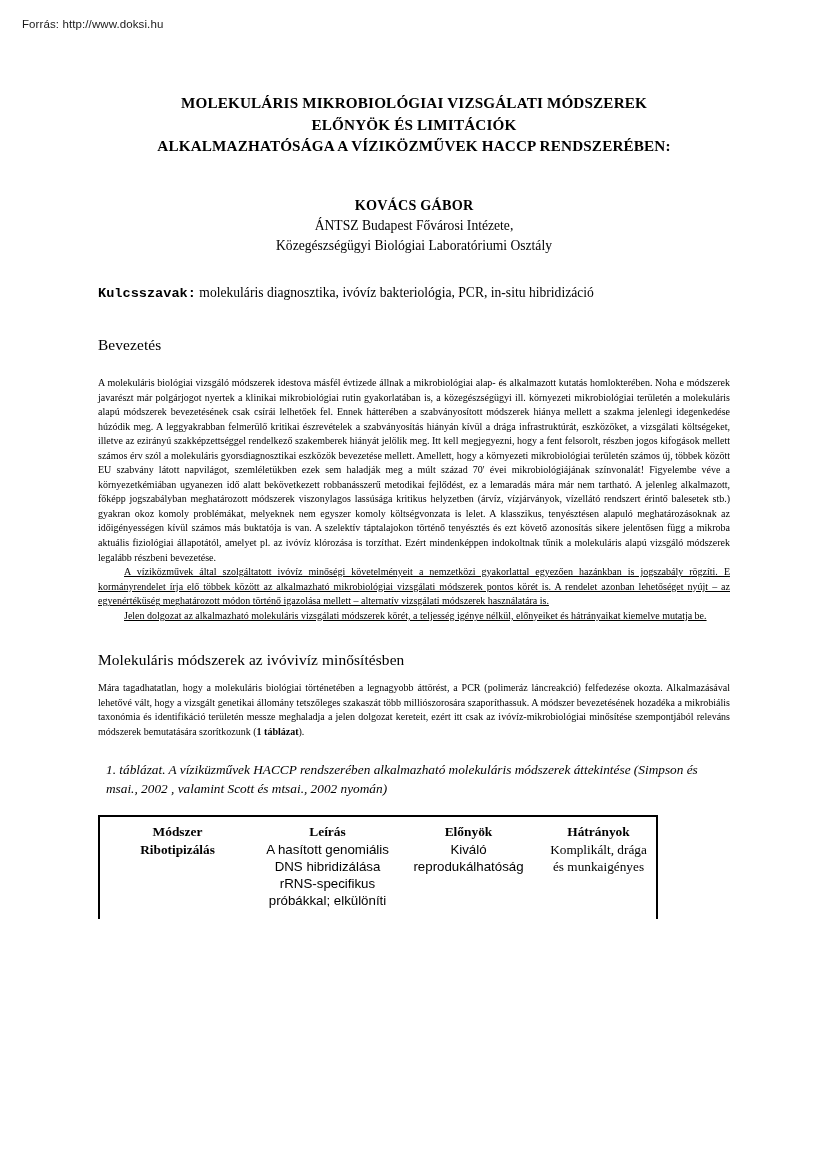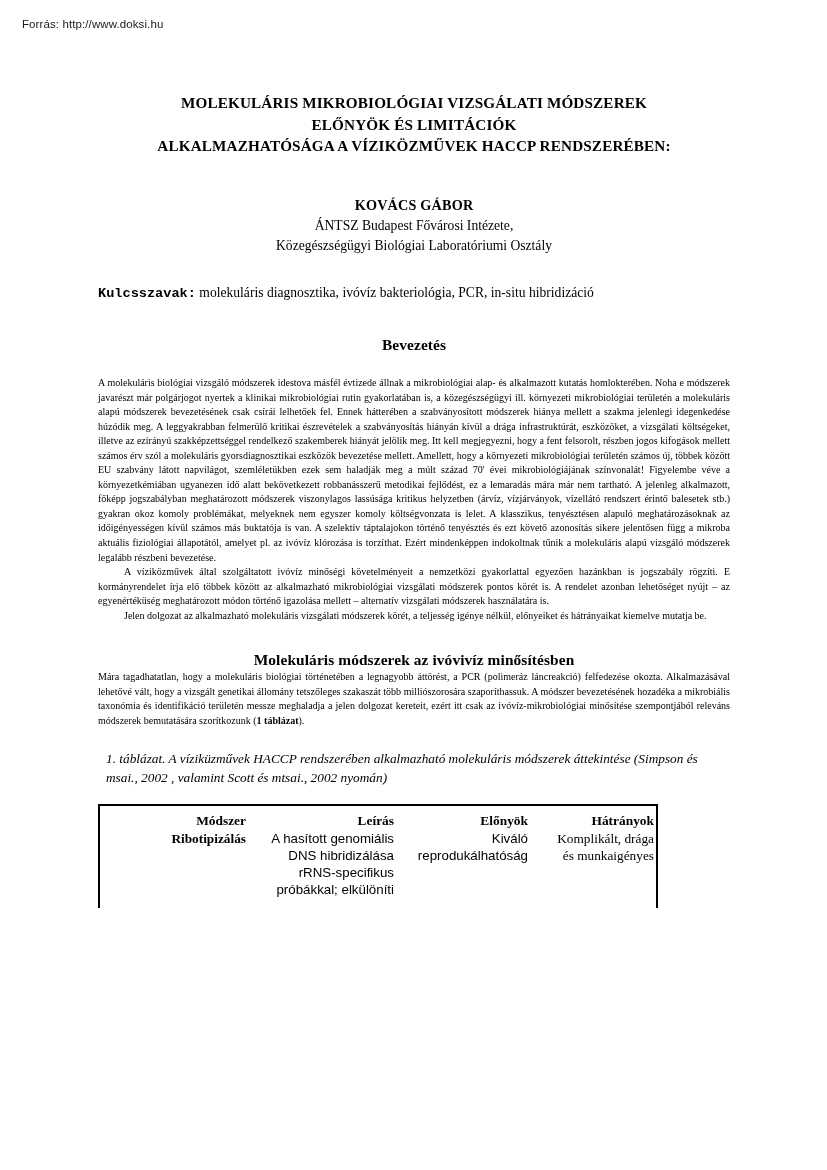--- a/index.html
+++ b/index.html
@@ -64,59 +64,59 @@
   .keywords {
     margin-top: 27px;
     font-size: 13.6px;
     line-height: 1.45;
   }
   .keywords b {
     font-weight: bold;
     font-family: Liberation Mono, monospace;
   }
   .section-heading {
-    font-weight: bold;
+    font-weight: normal;
     font-size: 15.4px;
     margin-top: 32px;
     margin-bottom: 0;
     letter-spacing: 0.1px;
-    text-align: center;
   }
   .section-heading.second {
     margin-top: 28px;
   }
   p.body-par {
     font-size: 10px;
     line-height: 1.455;
     text-align: justify;
     text-justify: inter-word;
     margin: 0;
     hyphens: none;
   }
   p.body-par.first {
     margin-top: 22px;
     text-indent: 0;
   }
   p.body-par.indented {
     text-indent: 26px;
+    text-decoration: underline;
   }
   .subsection-heading {
     font-family: "Liberation Sans", "DejaVu Sans", sans-serif;
     font-style: italic;
     font-size: 13.4px;
     text-decoration: underline;
     margin-top: 22px;
     margin-bottom: 1px;
     display: inline-block;
   }
   .subsection-wrap {
     margin-top: 0;
   }
   p.body-par.after-sub {
-    margin-top: 1px;
+    margin-top: 12px;
   }
   .table-caption {
     font-style: italic;
     font-size: 13.3px;
     line-height: 1.42;
     text-align: left;
     margin-top: 22px;
     padding: 0 8px;
   }
   .table-wrap {
@@ -129,21 +129,21 @@
     box-sizing: border-box;
   }
   table.mtable {
     width: 100%;
     border-collapse: collapse;
     table-layout: fixed;
   }
   table.mtable th, table.mtable td {
     vertical-align: top;
     padding: 0;
-    text-align: right;
+    text-align: center;
   }
   .col-1 { width: 152px; }
   .col-2 { width: 148px; }
   .col-3 { width: 134px; }
   .col-4 { width: 126px; }
   table.mtable thead th {
     font-weight: bold;
     font-size: 13.4px;
     padding: 6px 6px 0 9px;
     line-height: 1.3;

